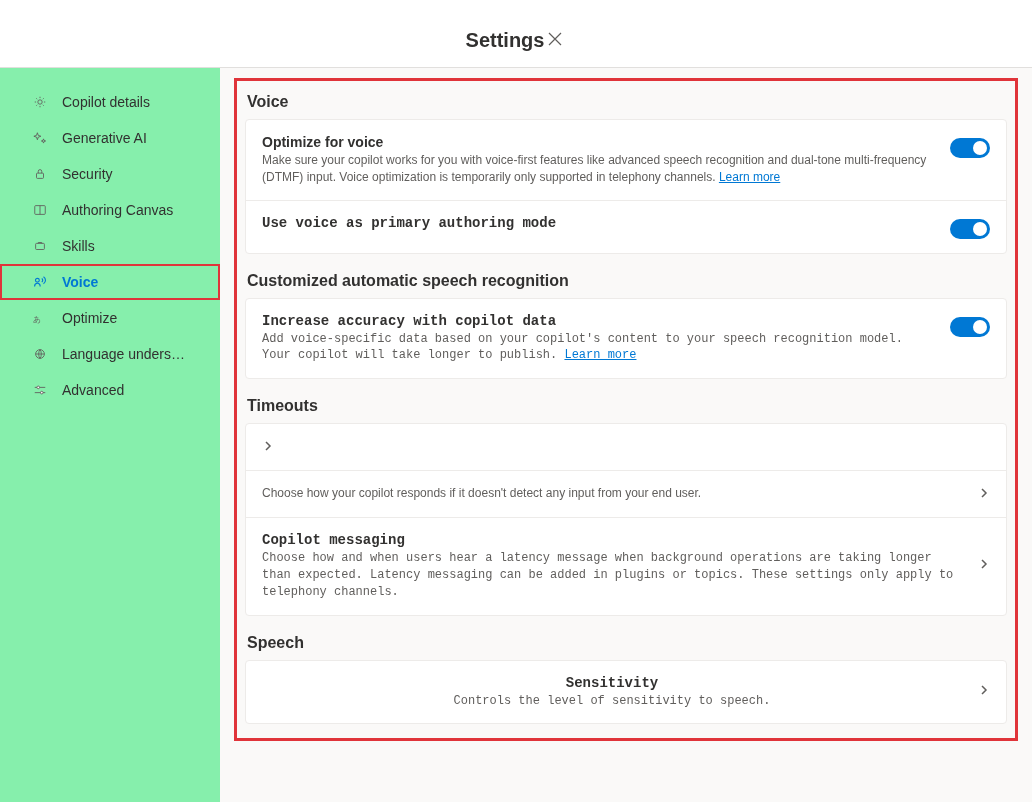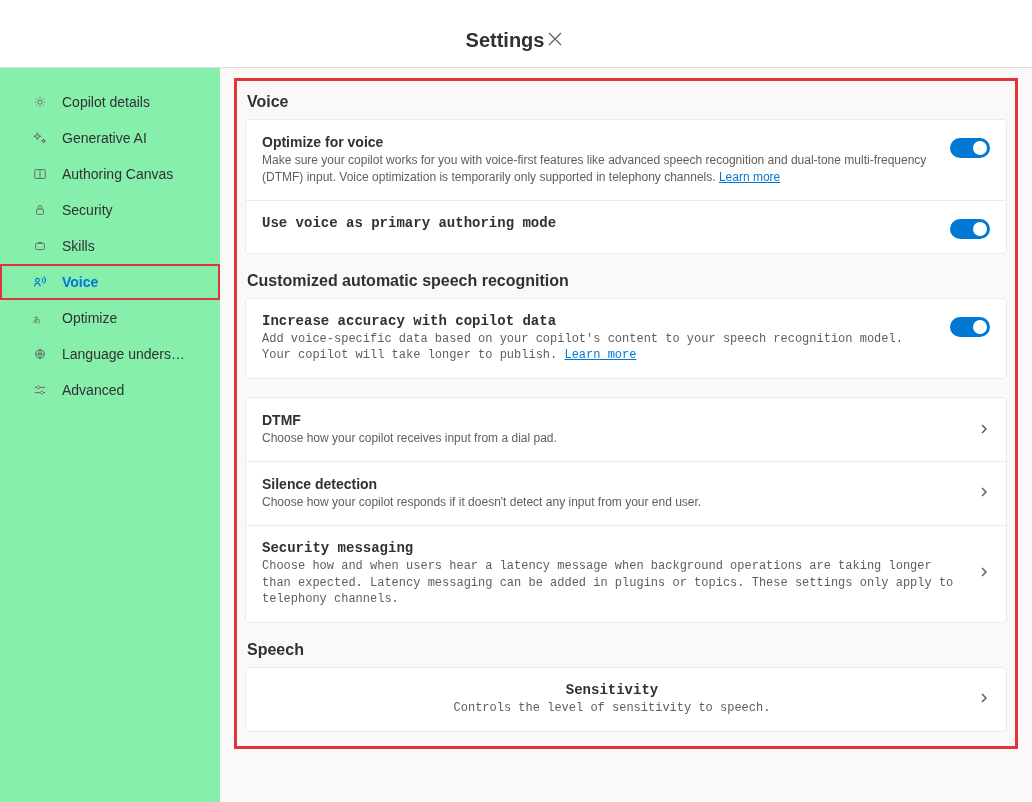--- a/index.html
+++ b/index.html
@@ -181,34 +181,34 @@
       <span class="icon-slot">
           <svg width="14" height="14" viewBox="0 0 16 16">
             <path d="M5 2l1 3 3 1-3 1-1 3-1-3-3-1 3-1zM12 9l.6 1.8 1.8.6-1.8.6-.6 1.8-.6-1.8-1.8-.6 1.8-.6z" fill="none" stroke="#605e5c" stroke-width="1"></path>
           </svg>
         </span>
       <span class="label">Generative AI</span>
     </div>
     <div class="nav-item">
       <span class="icon-slot">
           <svg width="14" height="14" viewBox="0 0 16 16">
+            <rect x="4" y="7" width="8" height="6" rx="1" fill="none" stroke="#605e5c" stroke-width="1"></rect>
+            <path d="M6 7V5a2 2 0 014 0v2" fill="none" stroke="#605e5c" stroke-width="1"></path>
+          </svg>
+        </span>
+      <span class="label">Security</span>
+    </div>
+    <div class="nav-item">
+      <span class="icon-slot">
+          <svg width="14" height="14" viewBox="0 0 16 16">
             <rect x="2" y="3" width="12" height="10" rx="1" fill="none" stroke="#605e5c" stroke-width="1"></rect>
             <line x1="8" y1="3" x2="8" y2="13" stroke="#605e5c" stroke-width="1"></line>
           </svg>
         </span>
       <span class="label">Authoring Canvas</span>
-    </div>
-    <div class="nav-item">
-      <span class="icon-slot">
-          <svg width="14" height="14" viewBox="0 0 16 16">
-            <rect x="4" y="7" width="8" height="6" rx="1" fill="none" stroke="#605e5c" stroke-width="1"></rect>
-            <path d="M6 7V5a2 2 0 014 0v2" fill="none" stroke="#605e5c" stroke-width="1"></path>
-          </svg>
-        </span>
-      <span class="label">Security</span>
     </div>
     <div class="nav-item">
       <span class="icon-slot">
           <svg width="14" height="14" viewBox="0 0 16 16">
             <rect x="3" y="5" width="10" height="7" rx="1" fill="none" stroke="#605e5c" stroke-width="1"></rect>
             <path d="M6 5V4h4v1" fill="none" stroke="#605e5c" stroke-width="1"></path>
           </svg>
         </span>
       <span class="label">Skills</span>
     </div>
@@ -280,42 +280,38 @@
           <div class="row-content">
             <div class="row-title">Increase accuracy with copilot data</div>
             <div class="row-desc">
               <span>Add voice-specific data based on your copilot's content to your speech recognition model. Your copilot will take longer to publish. </span><a href="#" class="learn-link">Learn more</a>
             </div>
           </div>
           <div class="toggle"></div>
         </div>
       </div>
 
+      <div class="section-title">Timeouts</div>
       <div class="card">
         <div class="card-row">
-          <div class="row-content">
-            <div class="row-title">DTMF</div>
-            <div class="row-desc">Choose how your copilot receives input from a dial pad.</div>
-          </div>
           <span class="chevron"><svg width="12" height="12" viewBox="0 0 12 12">
                 <path d="M4 2l4 4-4 4" fill="none" stroke="currentColor" stroke-width="1.5"></path>
               </svg></span>
         </div>
         <div class="card-row">
           <div class="row-content">
-            <div class="row-title">Silence detection</div>
             <div class="row-desc">Choose how your copilot responds if it doesn't detect any input from your end user.</div>
           </div>
           <span class="chevron"><svg width="12" height="12" viewBox="0 0 12 12">
                 <path d="M4 2l4 4-4 4" fill="none" stroke="currentColor" stroke-width="1.5"></path>
               </svg></span>
         </div>
         <div class="card-row">
           <div class="row-content">
-            <div class="row-title">Security messaging</div>
+            <div class="row-title">Copilot messaging</div>
             <div class="row-desc">Choose how and when users hear a latency message when background operations are taking longer than expected. Latency messaging can be added in plugins or topics. These settings only apply to telephony channels.</div>
           </div>
           <span class="chevron"><svg width="12" height="12" viewBox="0 0 12 12">
                 <path d="M4 2l4 4-4 4" fill="none" stroke="currentColor" stroke-width="1.5"></path>
               </svg></span>
         </div>
       </div>
 
       <div class="section-title">Speech</div>
       <div class="card" style="margin-bottom:0;text-align:center;">

